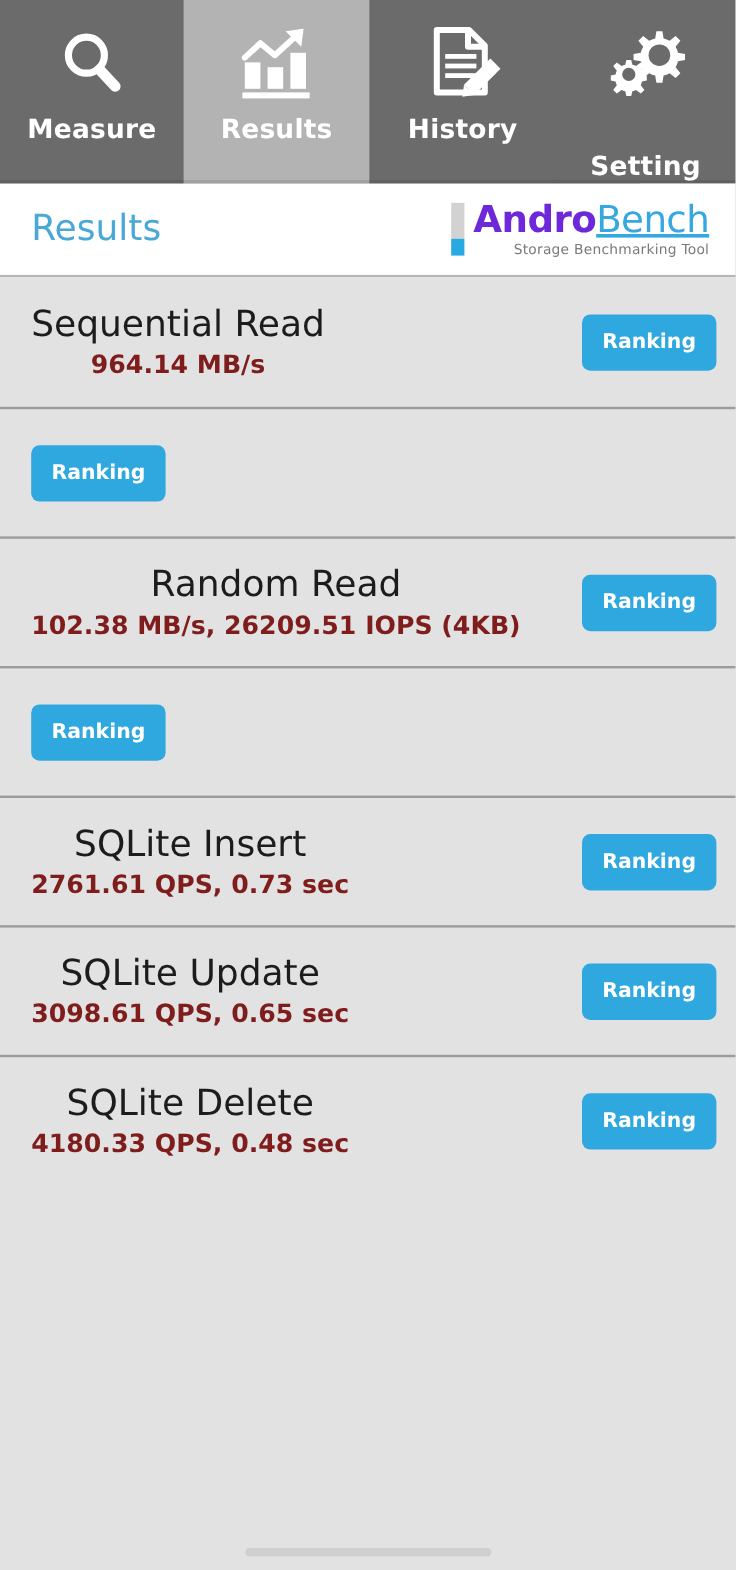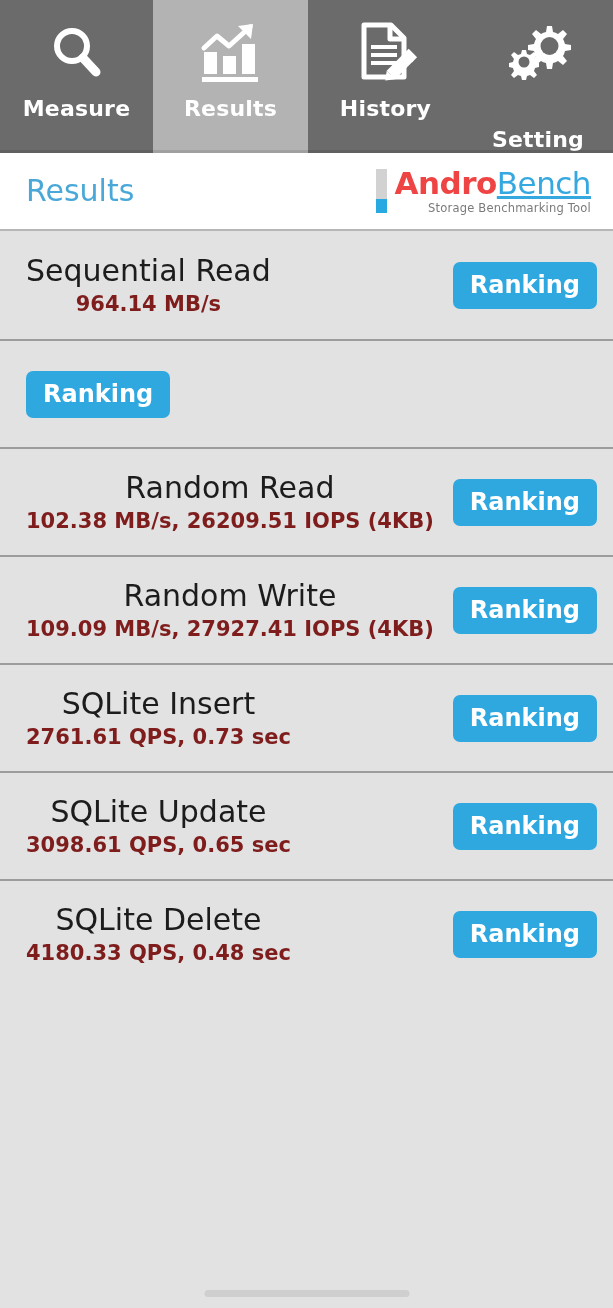--- a/index.html
+++ b/index.html
@@ -57,21 +57,21 @@
   .logo { display:flex; align-items:center; gap:7px; }
   .logo-bars { display:flex; flex-direction:column; width:11px; height:44px; }
   .logo-bar-top { width:11px; height:30px; background:#d2d2d2; }
   .logo-bar-bot { width:11px; height:14px; background:#29a9e1; }
   .logo-text { display:flex; flex-direction:column; align-items:flex-end; }
   .logo-main {
     font-family:"DejaVu Sans", sans-serif;
     font-size:31px; line-height:32px; letter-spacing:-0.5px;
     white-space:nowrap;
   }
-  .logo-andro { color:#ef4444; font-weight:bold; }
+  .logo-andro { color:#6d28d9; font-weight:bold; }
   .logo-bench { color:#35a8e0; font-weight:normal;text-decoration:underline; }
   .logo-sub {
     font-family:"DejaVu Sans", sans-serif;
     font-size:11.5px; color:#7a7a7a; letter-spacing:0.2px;
     margin-top:2px; white-space:nowrap;
   }
   .header-rule { width:613px; height:2px; background:#b6b6b6; }
 
   
   .list { width:613px; background:#e2e2e2; }
@@ -90,21 +90,21 @@
   }
   .row-value {
     font-family:"DejaVu Sans", sans-serif;
     font-size:21px; line-height:26px; color:#7f1d1d;
     margin-top:2px; white-space:nowrap;font-weight:bold;
   }
   .ranking-btn {
     flex:0 0 auto;
     background:#2fa8e0; color:#ffffff;
     font-family:"DejaVu Sans", sans-serif;
-    font-size:24px; font-weight:bold;
+    font-size:17px; font-weight:bold;
     border:none; border-radius:7px;
     padding:11px 17px 12px 17px;
     line-height:24px; cursor:pointer;
     white-space:nowrap;
   }
 
   
   .home-indicator-area {
     position:absolute; left:0; bottom:0; width:613px; height:46px;
     background:#e2e2e2;
@@ -216,24 +216,20 @@
 
     <div class="row">
       <div class="row-texts">
         <div class="row-title">Random Read</div>
         <div class="row-value">102.38 MB/s, 26209.51 IOPS (4KB)</div>
       </div>
       <button class="ranking-btn">Ranking</button>
     </div>
 
     <div class="row">
-      <div class="row-texts">
-        <div class="row-title">Random Write</div>
-        <div class="row-value">109.09 MB/s, 27927.41 IOPS (4KB)</div>
-      </div>
       <button class="ranking-btn">Ranking</button>
     </div>
 
     <div class="row">
       <div class="row-texts">
         <div class="row-title">SQLite Insert</div>
         <div class="row-value">2761.61 QPS, 0.73 sec</div>
       </div>
       <button class="ranking-btn">Ranking</button>
     </div>

